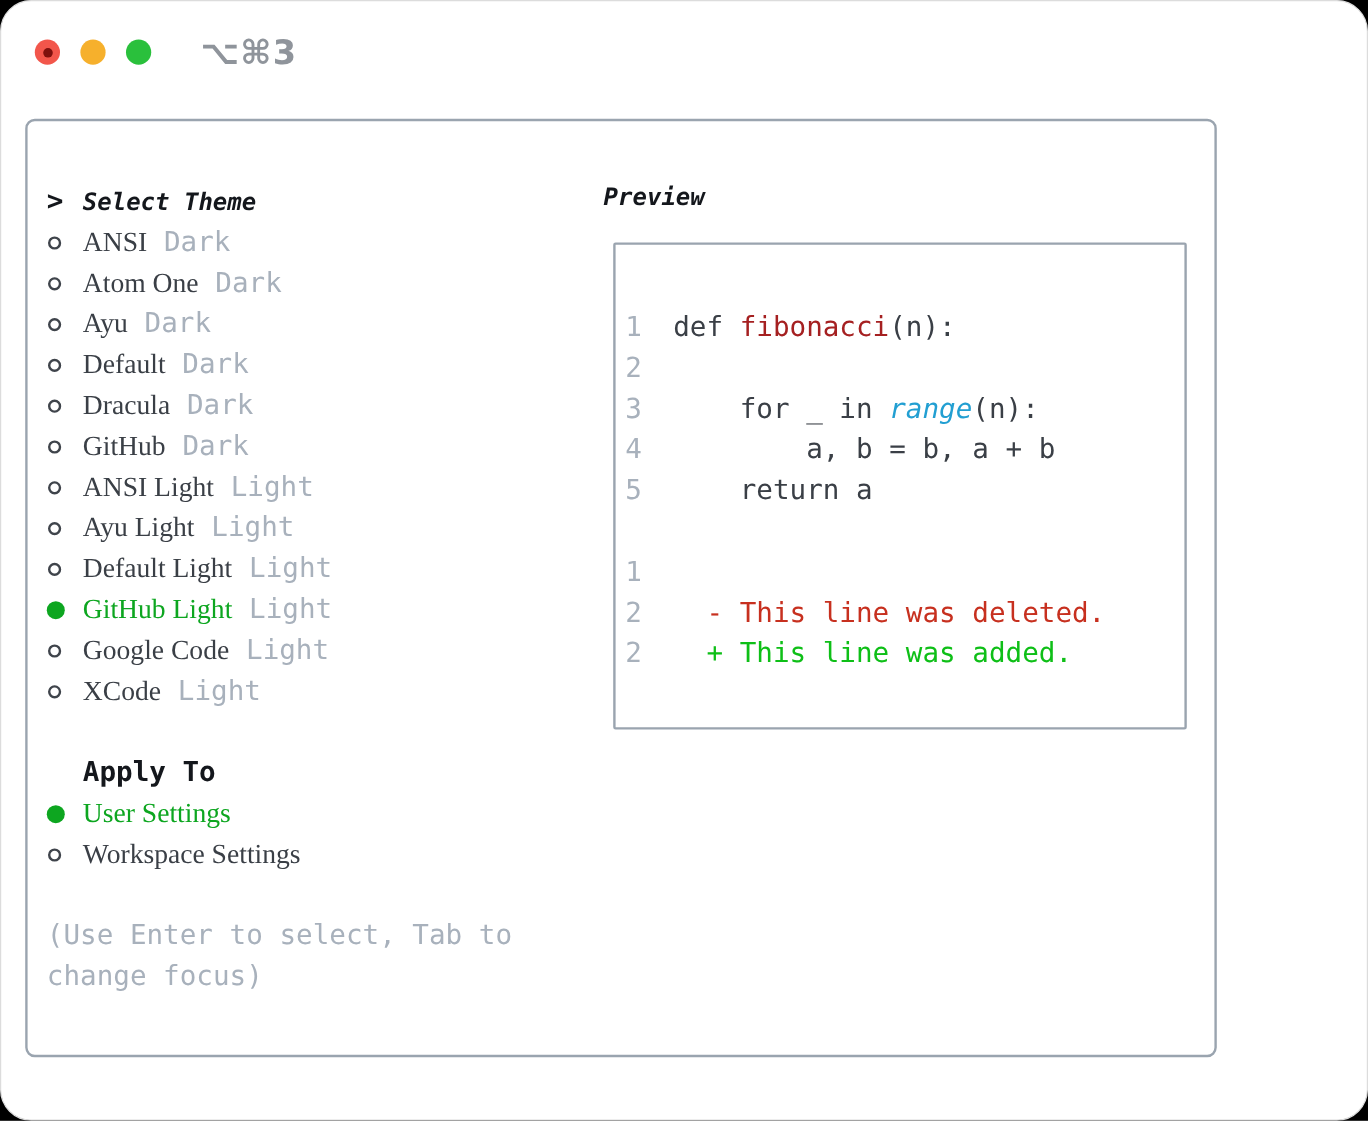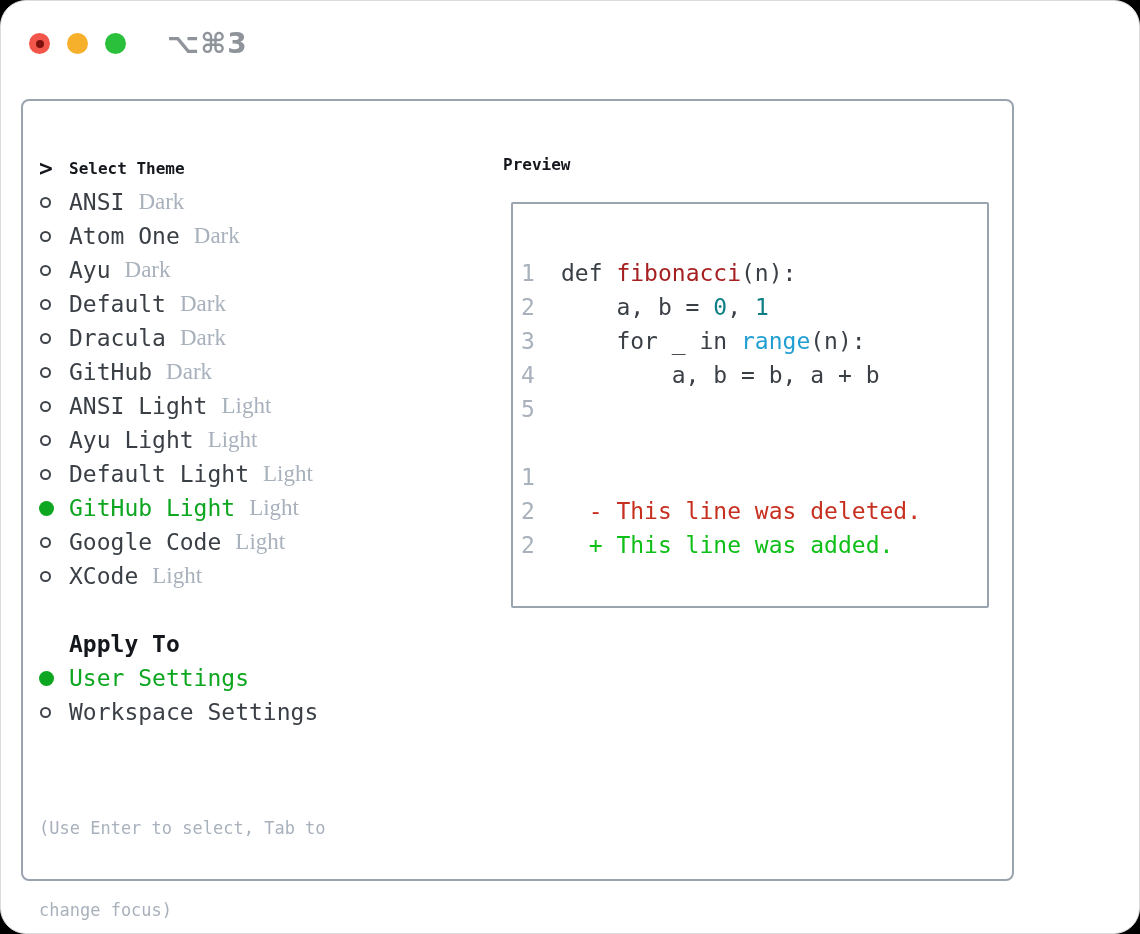--- a/index.html
+++ b/index.html
@@ -78,45 +78,45 @@
     align-items: center;
   }
   .hdr-prefix {
     font-weight: bold;
     color: var(--header-text);
     font-size: 23px;
   }
   .list-header-label, .preview-title {
     font-weight: bold;
     color: var(--header-text);
-    font-size: 16px;
+    font-size: 20px;
+    font-style: italic;
   }
   .ring {
     width: 11px; height: 11px;
     border: 2.5px solid #3f444b;
     border-radius: 50%;
     margin-left: 1px;
   }
   .dot {
     width: 15px; height: 15px;
     border-radius: 50%;
     background: var(--accent-green);
   }
-  .theme-name { color: var(--list-text); }
-  .theme-tag  { color: var(--muted); margin-left: 14px; font-family: Liberation Serif, serif; }
+  .theme-name { color: var(--list-text); font-family: Liberation Serif, serif; }
+  .theme-tag  { color: var(--muted); margin-left: 14px; }
   .row.selected .theme-name { color: var(--accent-green); }
   .spacer { height: 34px; }
   .apply-header { color: var(--header-text); font-weight: bold; }
   .hint-line {
     height: 34px;
     display: flex; align-items: center;
-    font-size: 17px;
+    font-size: 23px;
     color: var(--muted);
     white-space: pre;
-    margin-top: 48px;
   }
   
   .preview-title {
     position: absolute;
     left: 480px; top: 46px;
     height: 34px;
     display: flex; align-items: center;
   }
   .preview-box {
     position: absolute;
@@ -137,21 +137,21 @@
   }
   .gutter {
     display: inline-block;
     width: 40px;
     color: var(--muted);
     flex: 0 0 40px;
   }
   .tok-default  { color: var(--code-default); }
   .tok-function { color: var(--code-function-red); }
   .tok-number   { color: var(--code-number-teal); }
-  .tok-builtin  { color: var(--code-builtin-blue); }
+  .tok-builtin  { color: var(--code-builtin-blue); font-style: italic; }
   .tok-context  { color: var(--diff-context-gray); }
   .tok-deleted  { color: var(--diff-deleted-red); }
   .tok-added    { color: var(--diff-added-green); }
 </style>
 </head>
 <body>
 
 <div class="window">
 
   <div class="titlebar">
@@ -263,32 +263,32 @@
     <div class="preview-title">Preview</div>
 
     <div class="preview-box">
       <div id="code-lines">
           <div class="code-row">
     <span class="gutter">1</span>
     <span class="line-content"><span class="tok-default">def </span><span class="tok-function">fibonacci</span><span class="tok-default">(n):</span></span>
   </div>
           <div class="code-row">
     <span class="gutter">2</span>
-    <span class="line-content"><span class="tok-default">    a, b = </span><span class="tok-number">0</span><span class="tok-default">, </span><span class="tok-number">1</span></span>
   </div>
           <div class="code-row">
     <span class="gutter">3</span>
     <span class="line-content"><span class="tok-default">    for _ in </span><span class="tok-builtin">range</span><span class="tok-default">(n):</span></span>
   </div>
           <div class="code-row">
     <span class="gutter">4</span>
     <span class="line-content"><span class="tok-default">        a, b = b, a + b</span></span>
   </div>
           <div class="code-row">
     <span class="gutter">5</span>
+    <span class="line-content"><span class="tok-default">    return a</span></span>
   </div>
         </div>
       <div class="spacer"></div>
       <div id="diff-lines">
           <div class="code-row">
     <span class="gutter">1</span>
   </div>
           <div class="code-row">
     <span class="gutter">2</span>
     <span class="line-content"><span class="tok-deleted">  - This line was deleted.</span></span>

